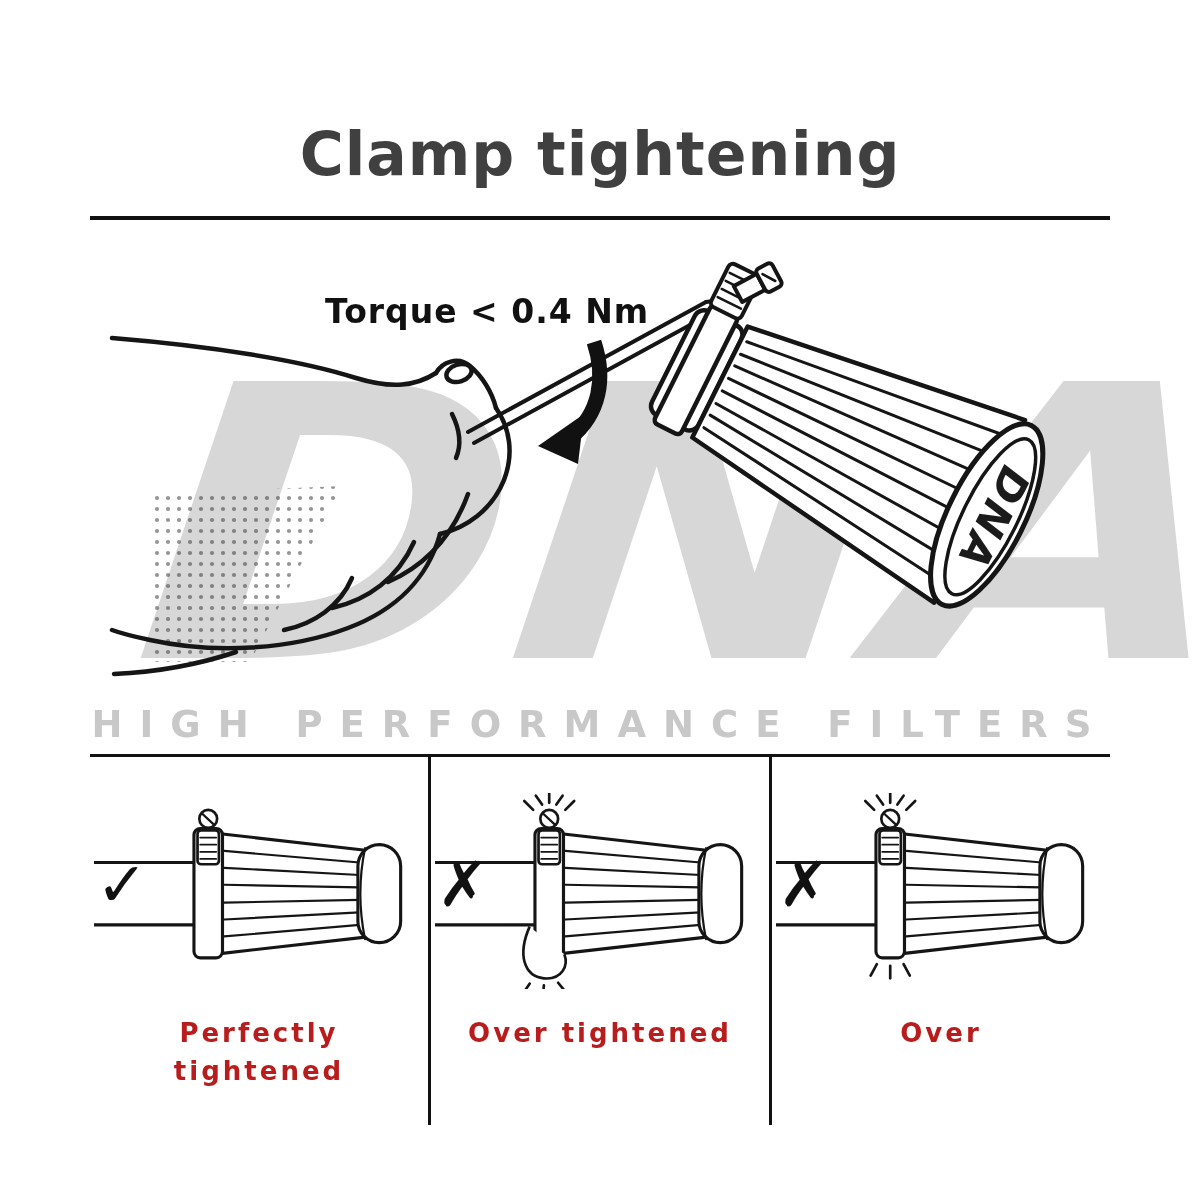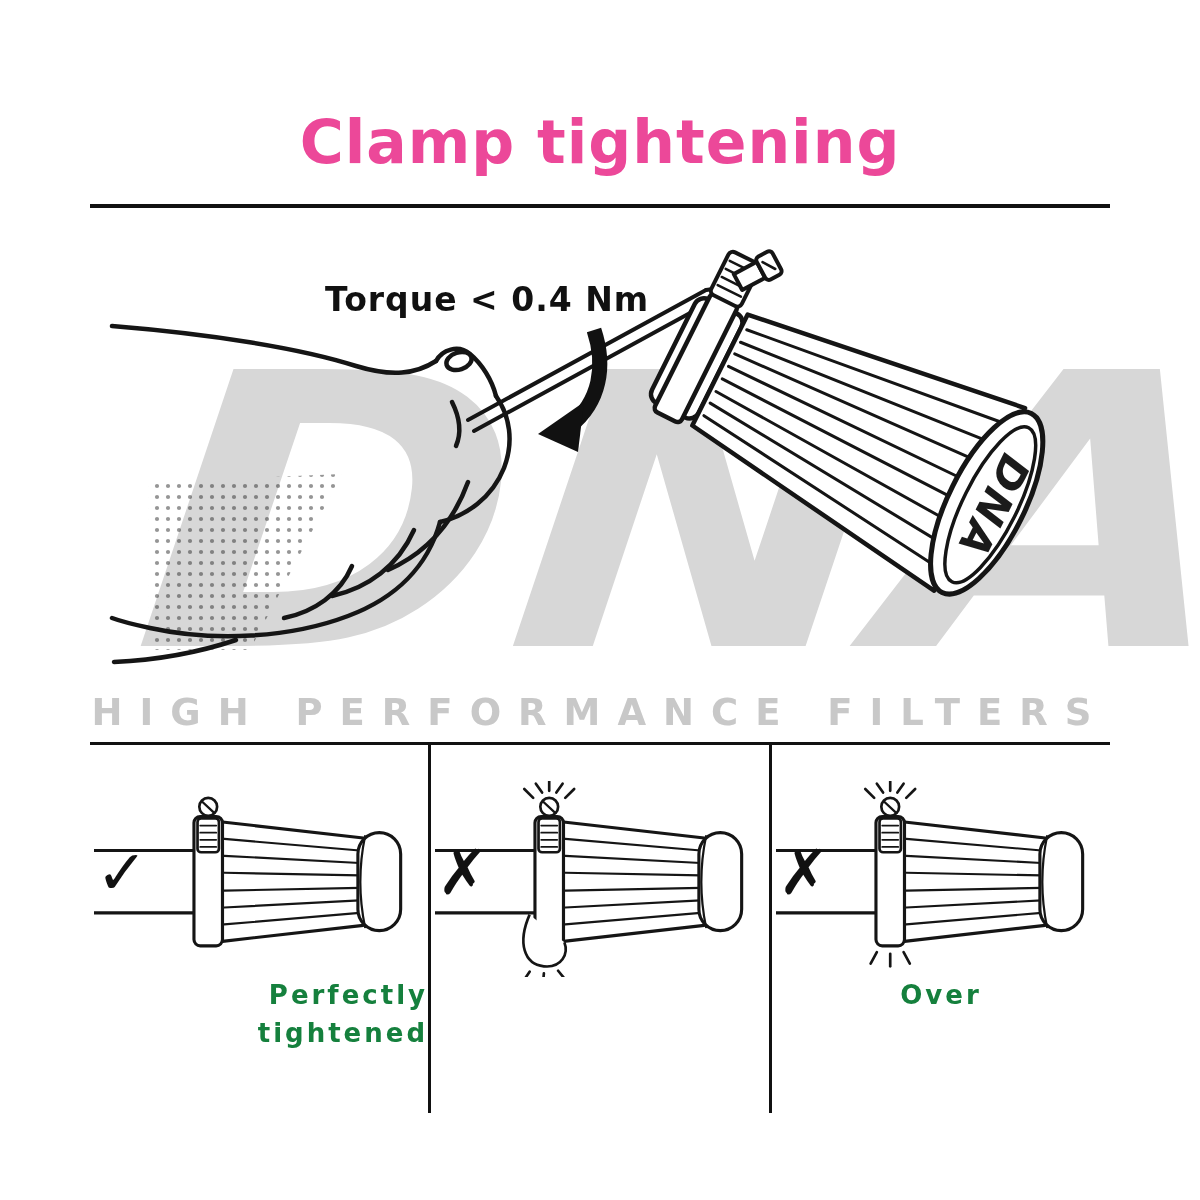--- a/index.html
+++ b/index.html
@@ -3,22 +3,22 @@
 <meta charset="utf-8">
 <style>
   html,body{margin:0;padding:0;}
   body{
     width:1200px;height:1200px;background:#ffffff;overflow:hidden;
     font-family:"DejaVu Sans","Liberation Sans",sans-serif;color:#141414;
     position:relative;
   }
   
   h1.title{
-    margin:0;padding-top:112px;text-align:center;
-    font-size:60px;line-height:1;font-weight:bold;letter-spacing:1px;color:#ec4899;
+    margin:12px;padding-top:112px;text-align:center;
+    font-size:60px;line-height:1;font-weight:bold;letter-spacing:1px;color:#404040;
   }
   .title-rule{height:4px;background:#111;margin:32px 90px 0 90px;}
   
   .main-illustration{
     position:relative;margin-top:22px;height:512px;width:1200px;overflow:hidden;
   }
   .watermark-logo{
     position:absolute;left:165px;top:95px;z-index:1;
     font-size:380px;line-height:1;font-weight:bold;font-style:italic;
     color:#d7d7d7;letter-spacing:0px;white-space:nowrap;
@@ -41,22 +41,22 @@
     flex:1 1 0;display:flex;flex-direction:column;align-items:center;min-width:0;
   }
   .panel + .panel{border-left:3px solid #111;}
   .panel-art{position:relative;width:330px;height:196px;margin-top:36px;}
   .panel-art svg{position:absolute;left:0;top:0;}
   .mark{
     position:absolute;top:92px;left:28px;transform:translate(-50%,-50%);
     font-size:62px;font-weight:bold;color:#111;z-index:2;line-height:1;
   }
   .panel-label{
-    text-align:right;font-weight:bold;font-size:26px;
-    letter-spacing:3px;color:#15803d;line-height:1.45;
+    margin-top:26px;text-align:center;font-weight:bold;font-size:26px;
+    letter-spacing:3px;color:#b91c1c;line-height:1.45;
   }
   svg .ln{stroke:#151515;fill:none;stroke-linecap:round;stroke-linejoin:round;}
   svg .fw{stroke:#151515;fill:#ffffff;stroke-linejoin:round;}
 </style>
 </head>
 <body>
 
 <svg width="0" height="0" style="position:absolute" aria-hidden="true">
   <defs>
     <pattern id="dots" width="11" height="11" patternUnits="userSpaceOnUse">
@@ -217,20 +217,23 @@
 
   <section class="panel">
     <div class="panel-art">
       <span class="mark">✗</span>
       <svg width="330" height="196" viewBox="0 0 370 220">
         <use href="#mini-filter"></use>
         <use href="#burst-top"></use>
         <use href="#bulge-bottom"></use>
       </svg>
     </div>
+    <div class="panel-label">
+      <div>Over tightened</div>
+    </div>
   </section>
 
   <section class="panel">
     <div class="panel-art">
       <span class="mark">✗</span>
       <svg width="330" height="196" viewBox="0 0 370 220">
         <use href="#mini-filter"></use>
         <use href="#burst-top"></use>
         <use href="#burst-bottom"></use>
       </svg>

